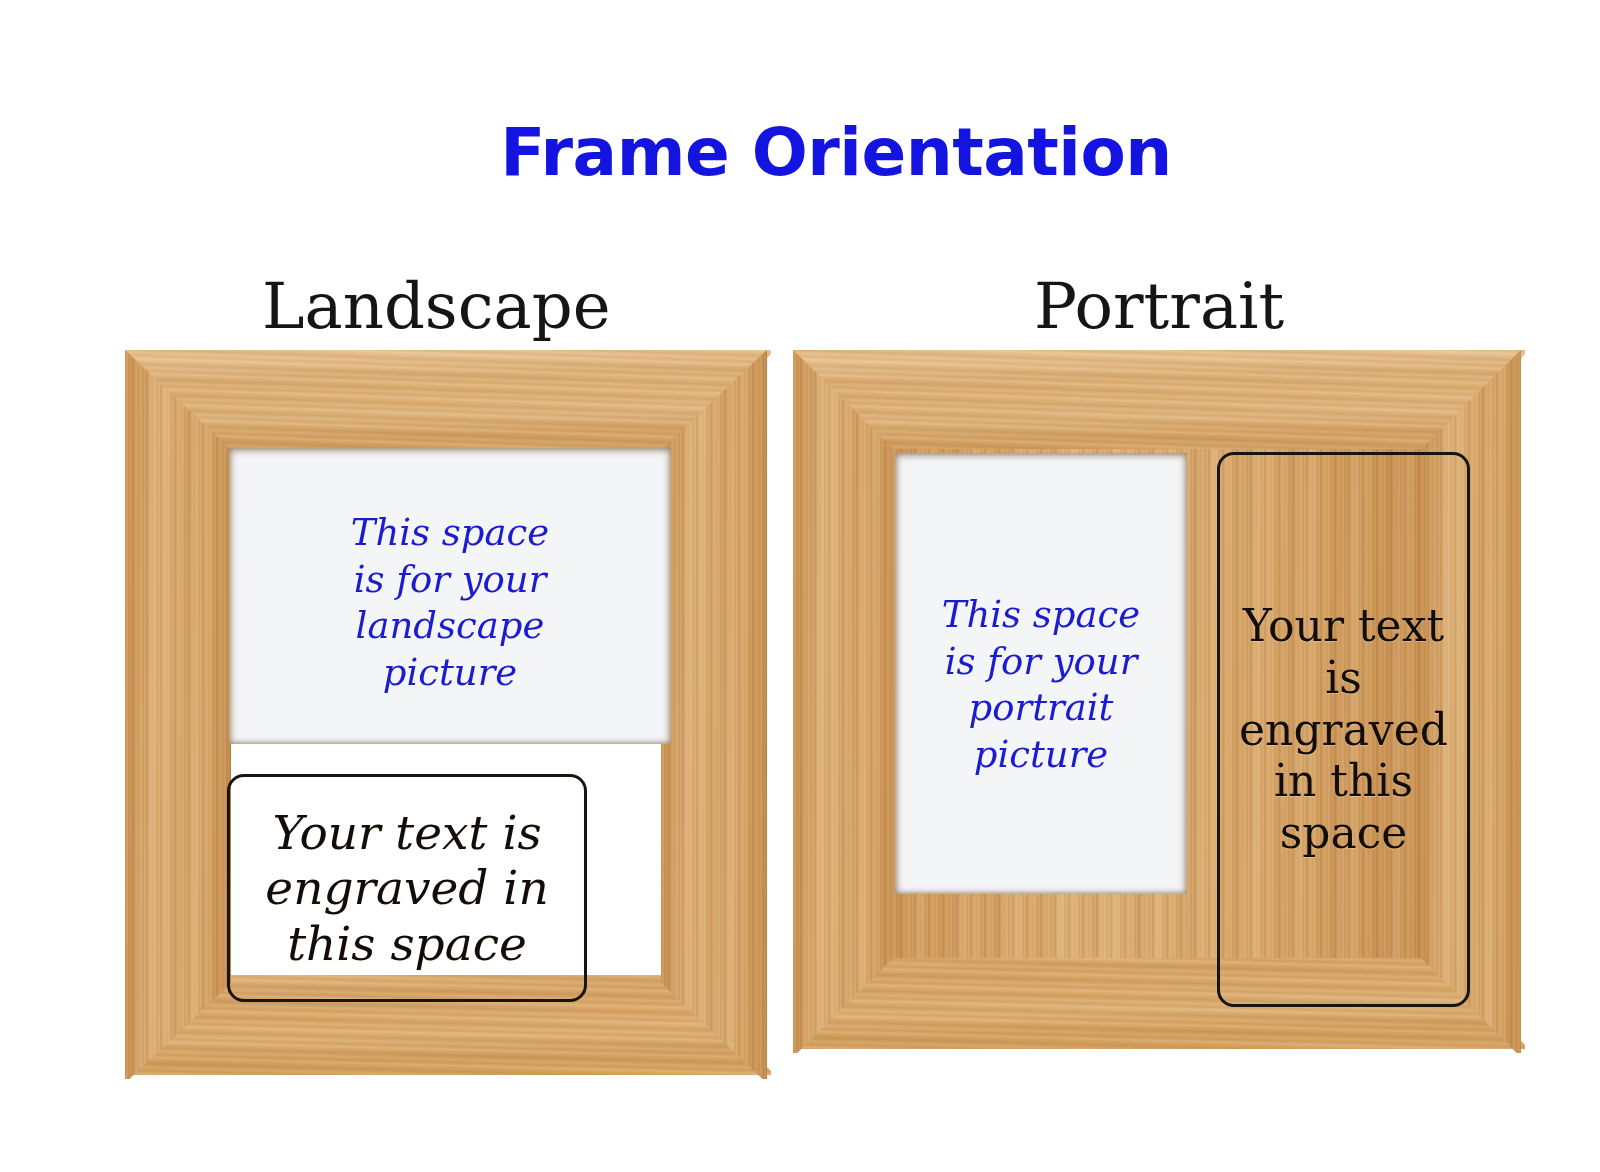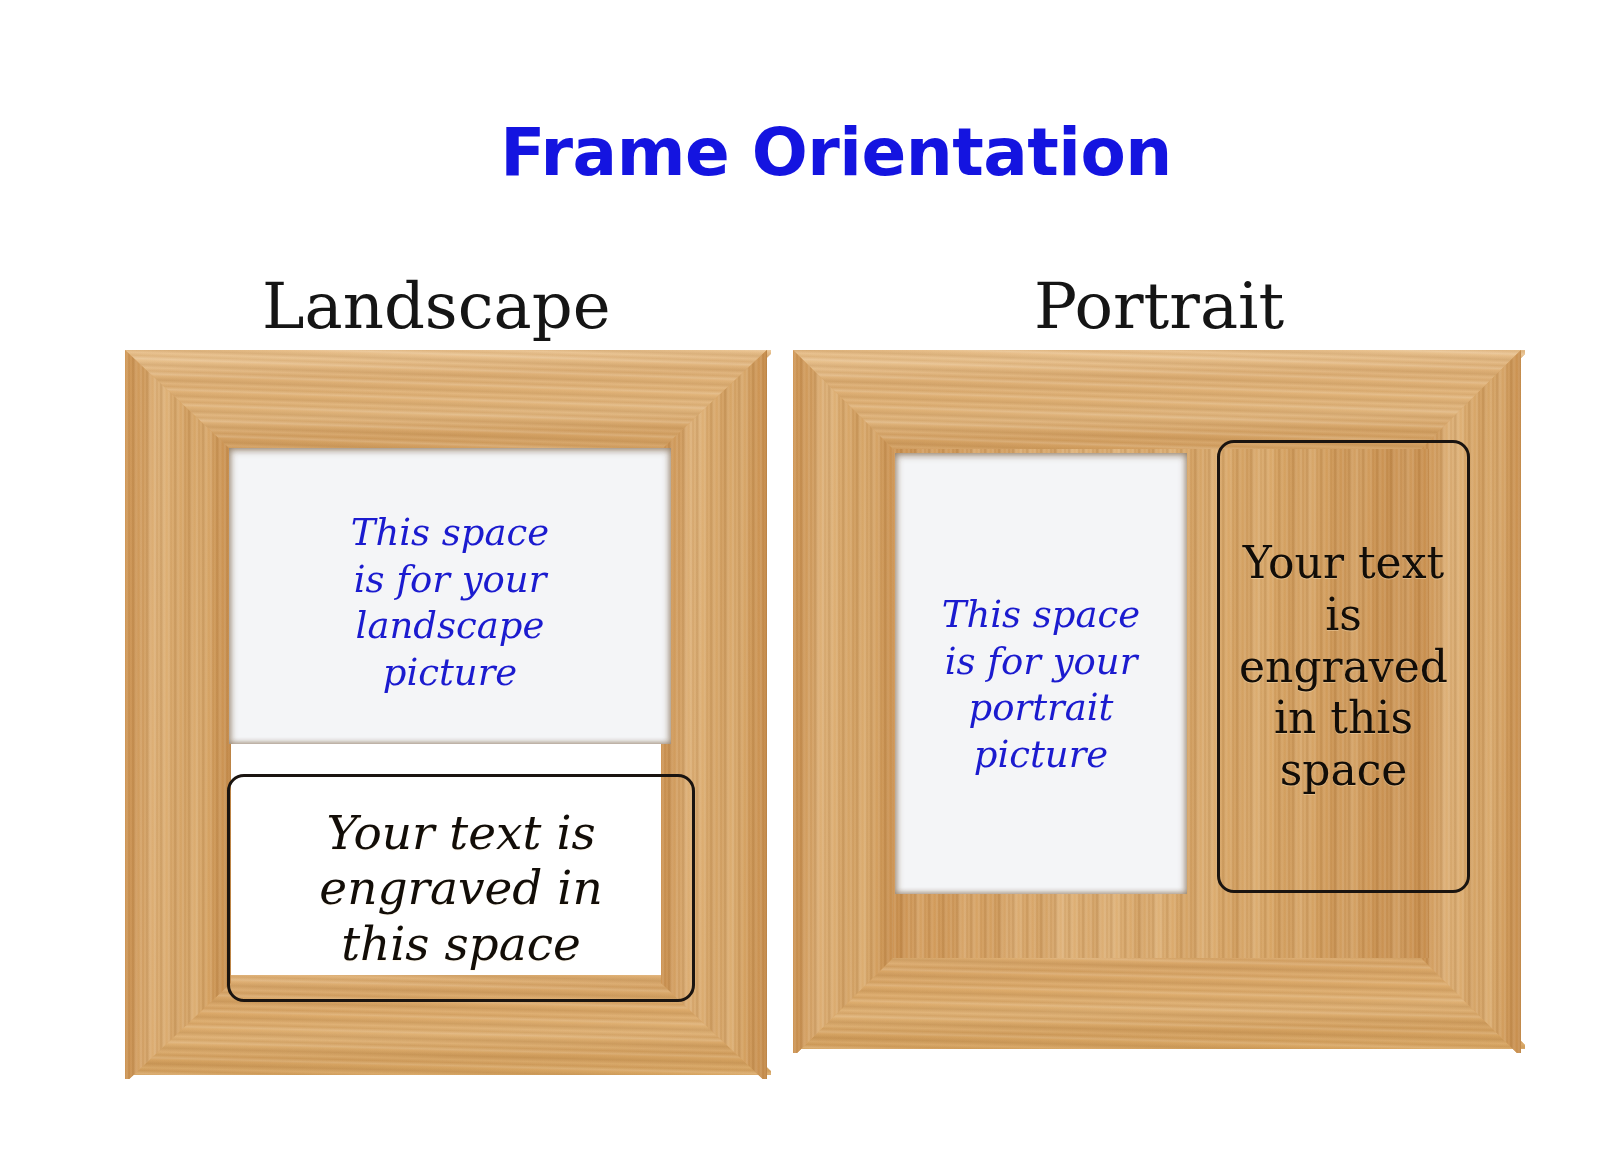--- a/index.html
+++ b/index.html
@@ -164,21 +164,21 @@
                clip-path: polygon(105px 0, 545px 0, 650px 100px, 0 100px); }
   #ls-left   { position:absolute; left:0; top:0; width:106px; height:733px;
                clip-path: polygon(0 0, 106px 100px, 106px 633px, 0 733px); }
   #ls-right  { position:absolute; right:0; top:0; width:106px; height:733px;
                clip-path: polygon(106px 0, 106px 733px, 0 633px, 0 100px); }
 
   #ls-well { left: 104px; top: 98px; width: 442px; height: 296px; }
 
   #ls-photo-text { top: 48px; font-size: 37px; }
 
-  #ls-engrave { left: 102px; top: 424px; width: 468px; height: 228px; }
+  #ls-engrave { left: 102px; top: 424px; width: 360px; height: 228px; }
   #ls-engrave .engrave-text { font-size: 47px; }
 
   
   #frame-portrait {
     left: 753px; top: 310px; width: 736px; height: 707px;
   }
   #pt-top    { position:absolute; left:0; top:0; width:736px; height:101px;
                clip-path: polygon(0 0, 736px 0, 635px 101px, 101px 101px); }
   #pt-bottom { position:absolute; left:0; bottom:0; width:736px; height:101px;
                clip-path: polygon(101px 0, 635px 0, 736px 101px, 0 101px); }
@@ -188,21 +188,21 @@
                clip-path: polygon(102px 0, 102px 707px, 0 606px, 0 101px); }
 
   #pt-face {
     position: absolute; left: 100px; top: 99px; width: 536px; height: 509px;
   }
 
   #pt-well { left: 102px; top: 103px; width: 292px; height: 441px; }
 
   #pt-photo-text { top: 125px; font-size: 37px; }
 
-  #pt-engrave { left: 1181px; top: 404px; width: 253px; height: 453px; }
+  #pt-engrave { left: 1181px; top: 416px; width: 253px; height: 555px; }
   #pt-engrave .engrave-text { font-size: 44px; }
 </style>
 </head>
 <body>
 
 <div id="stage">
 
   <div id="page-title">Frame Orientation</div>
 
   <div id="caption-landscape" class="section-caption">Landscape</div>

